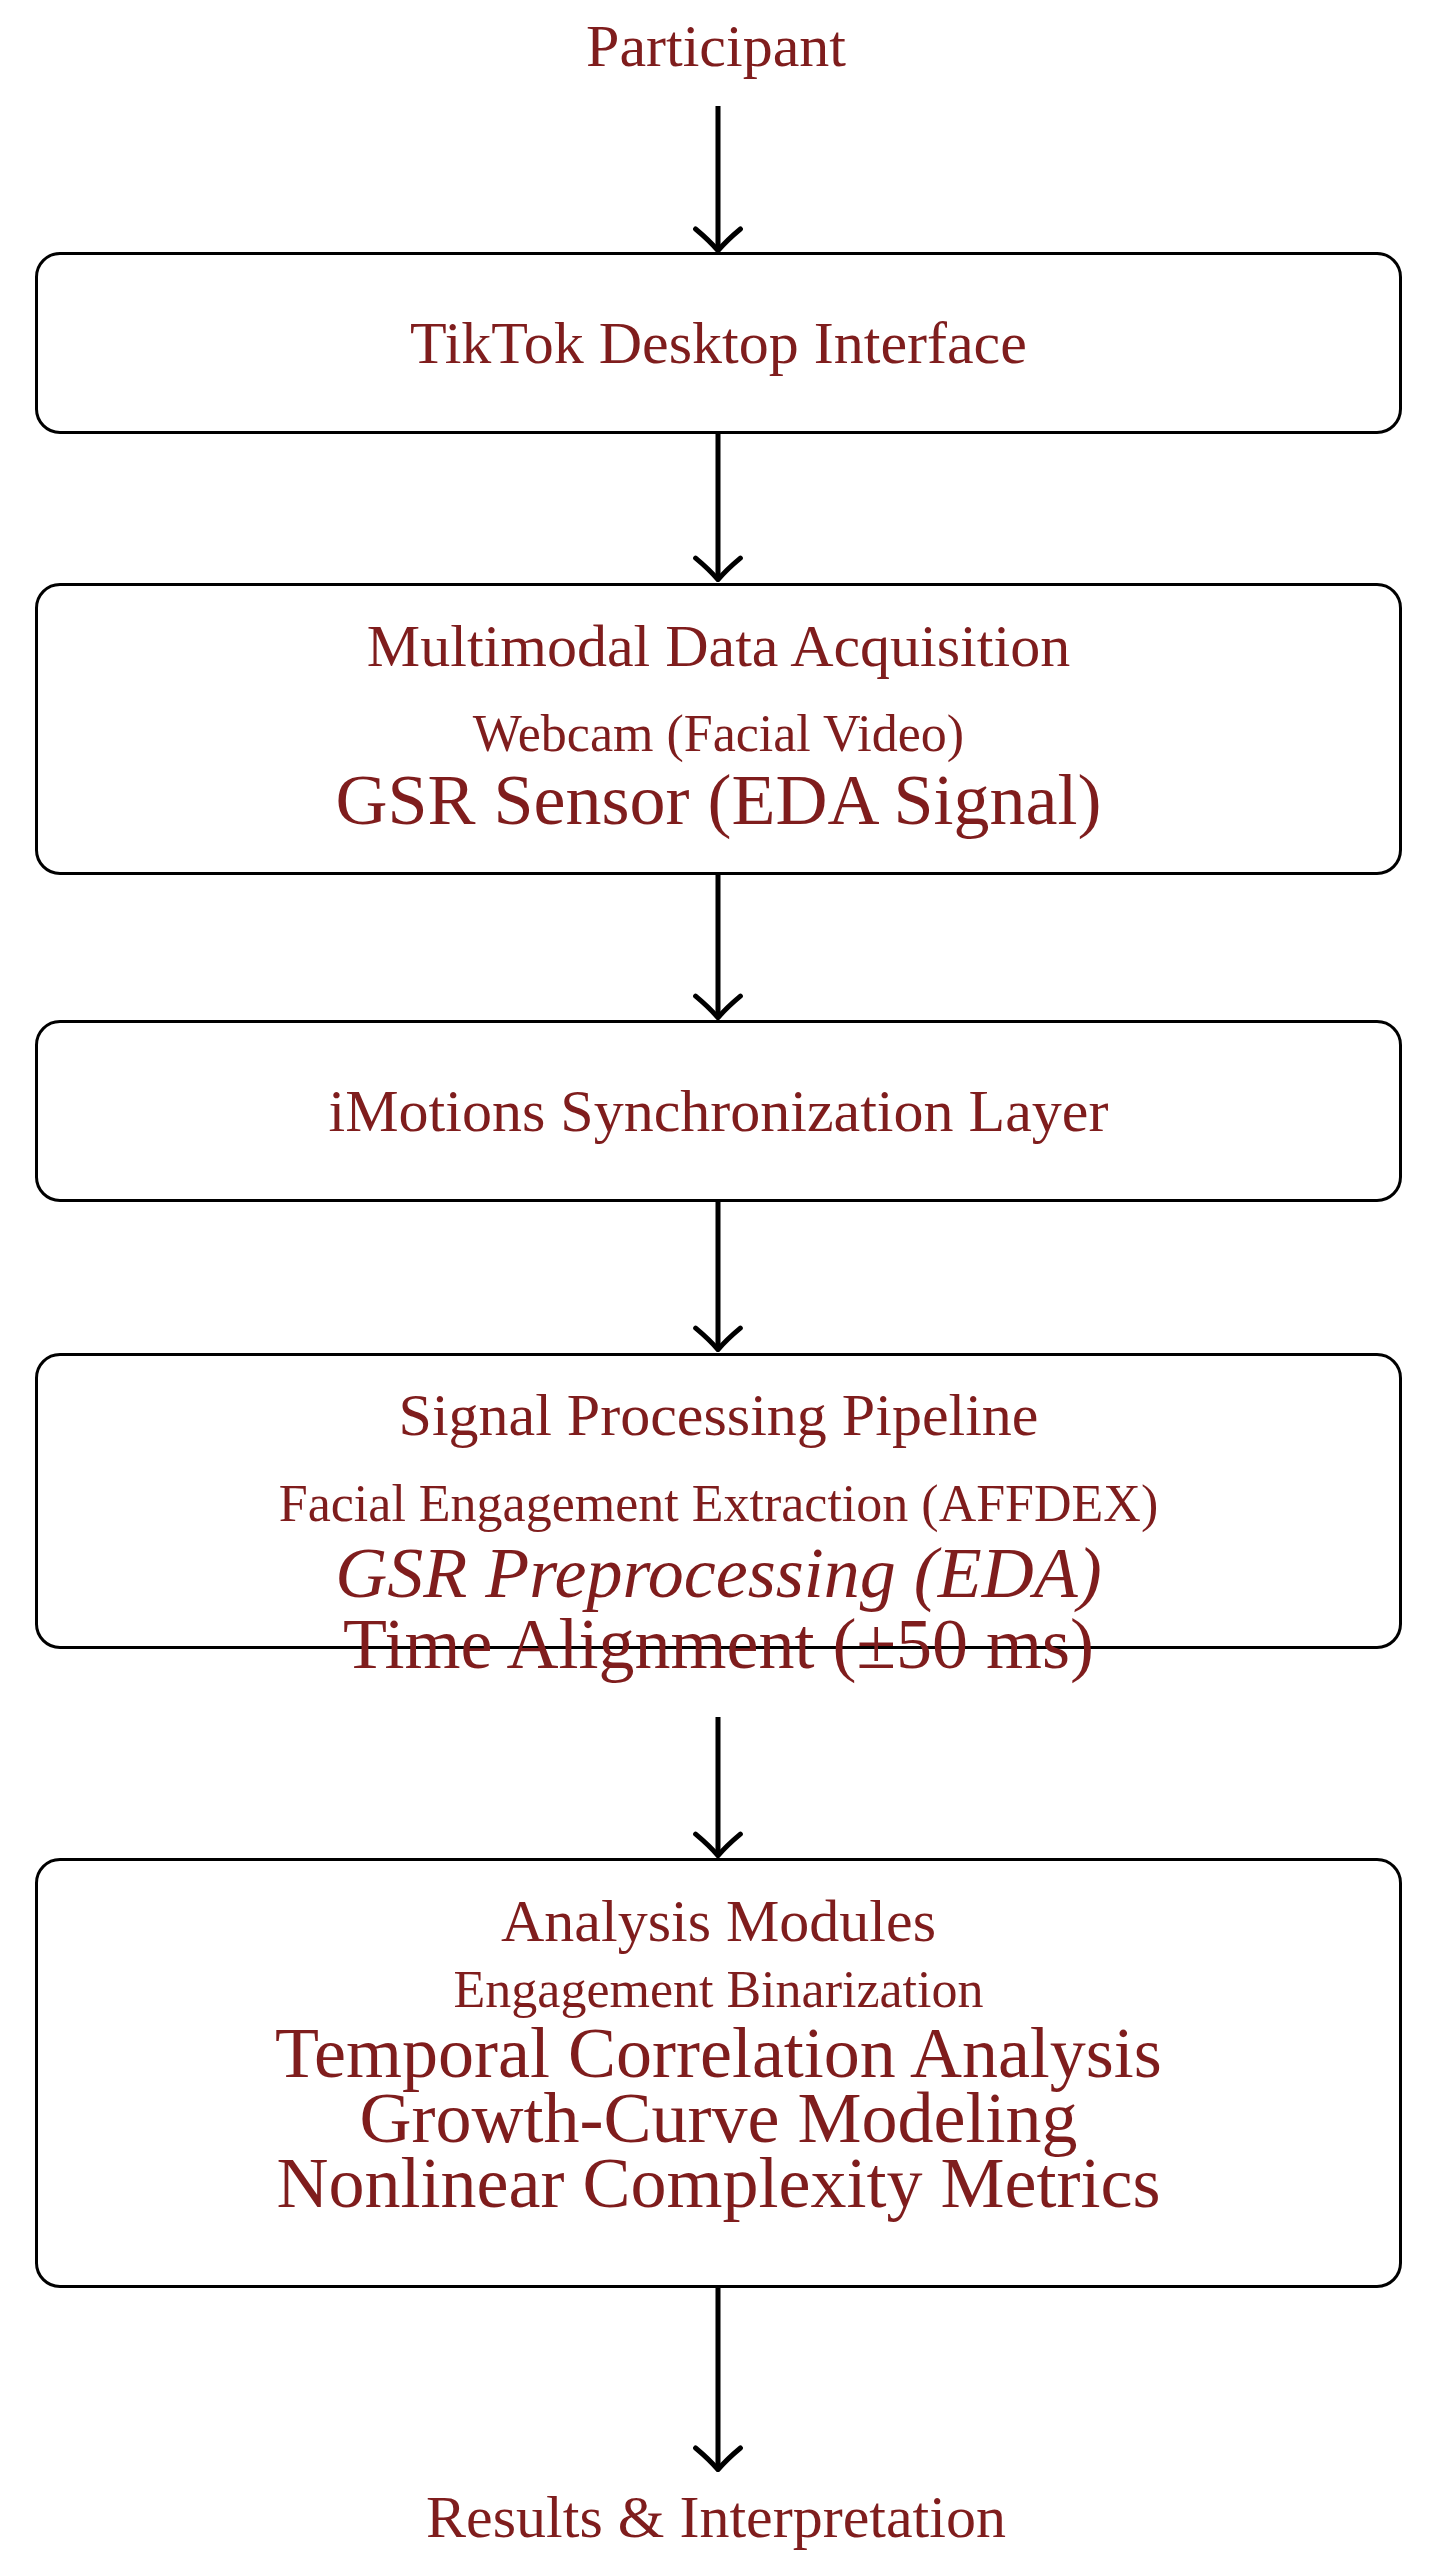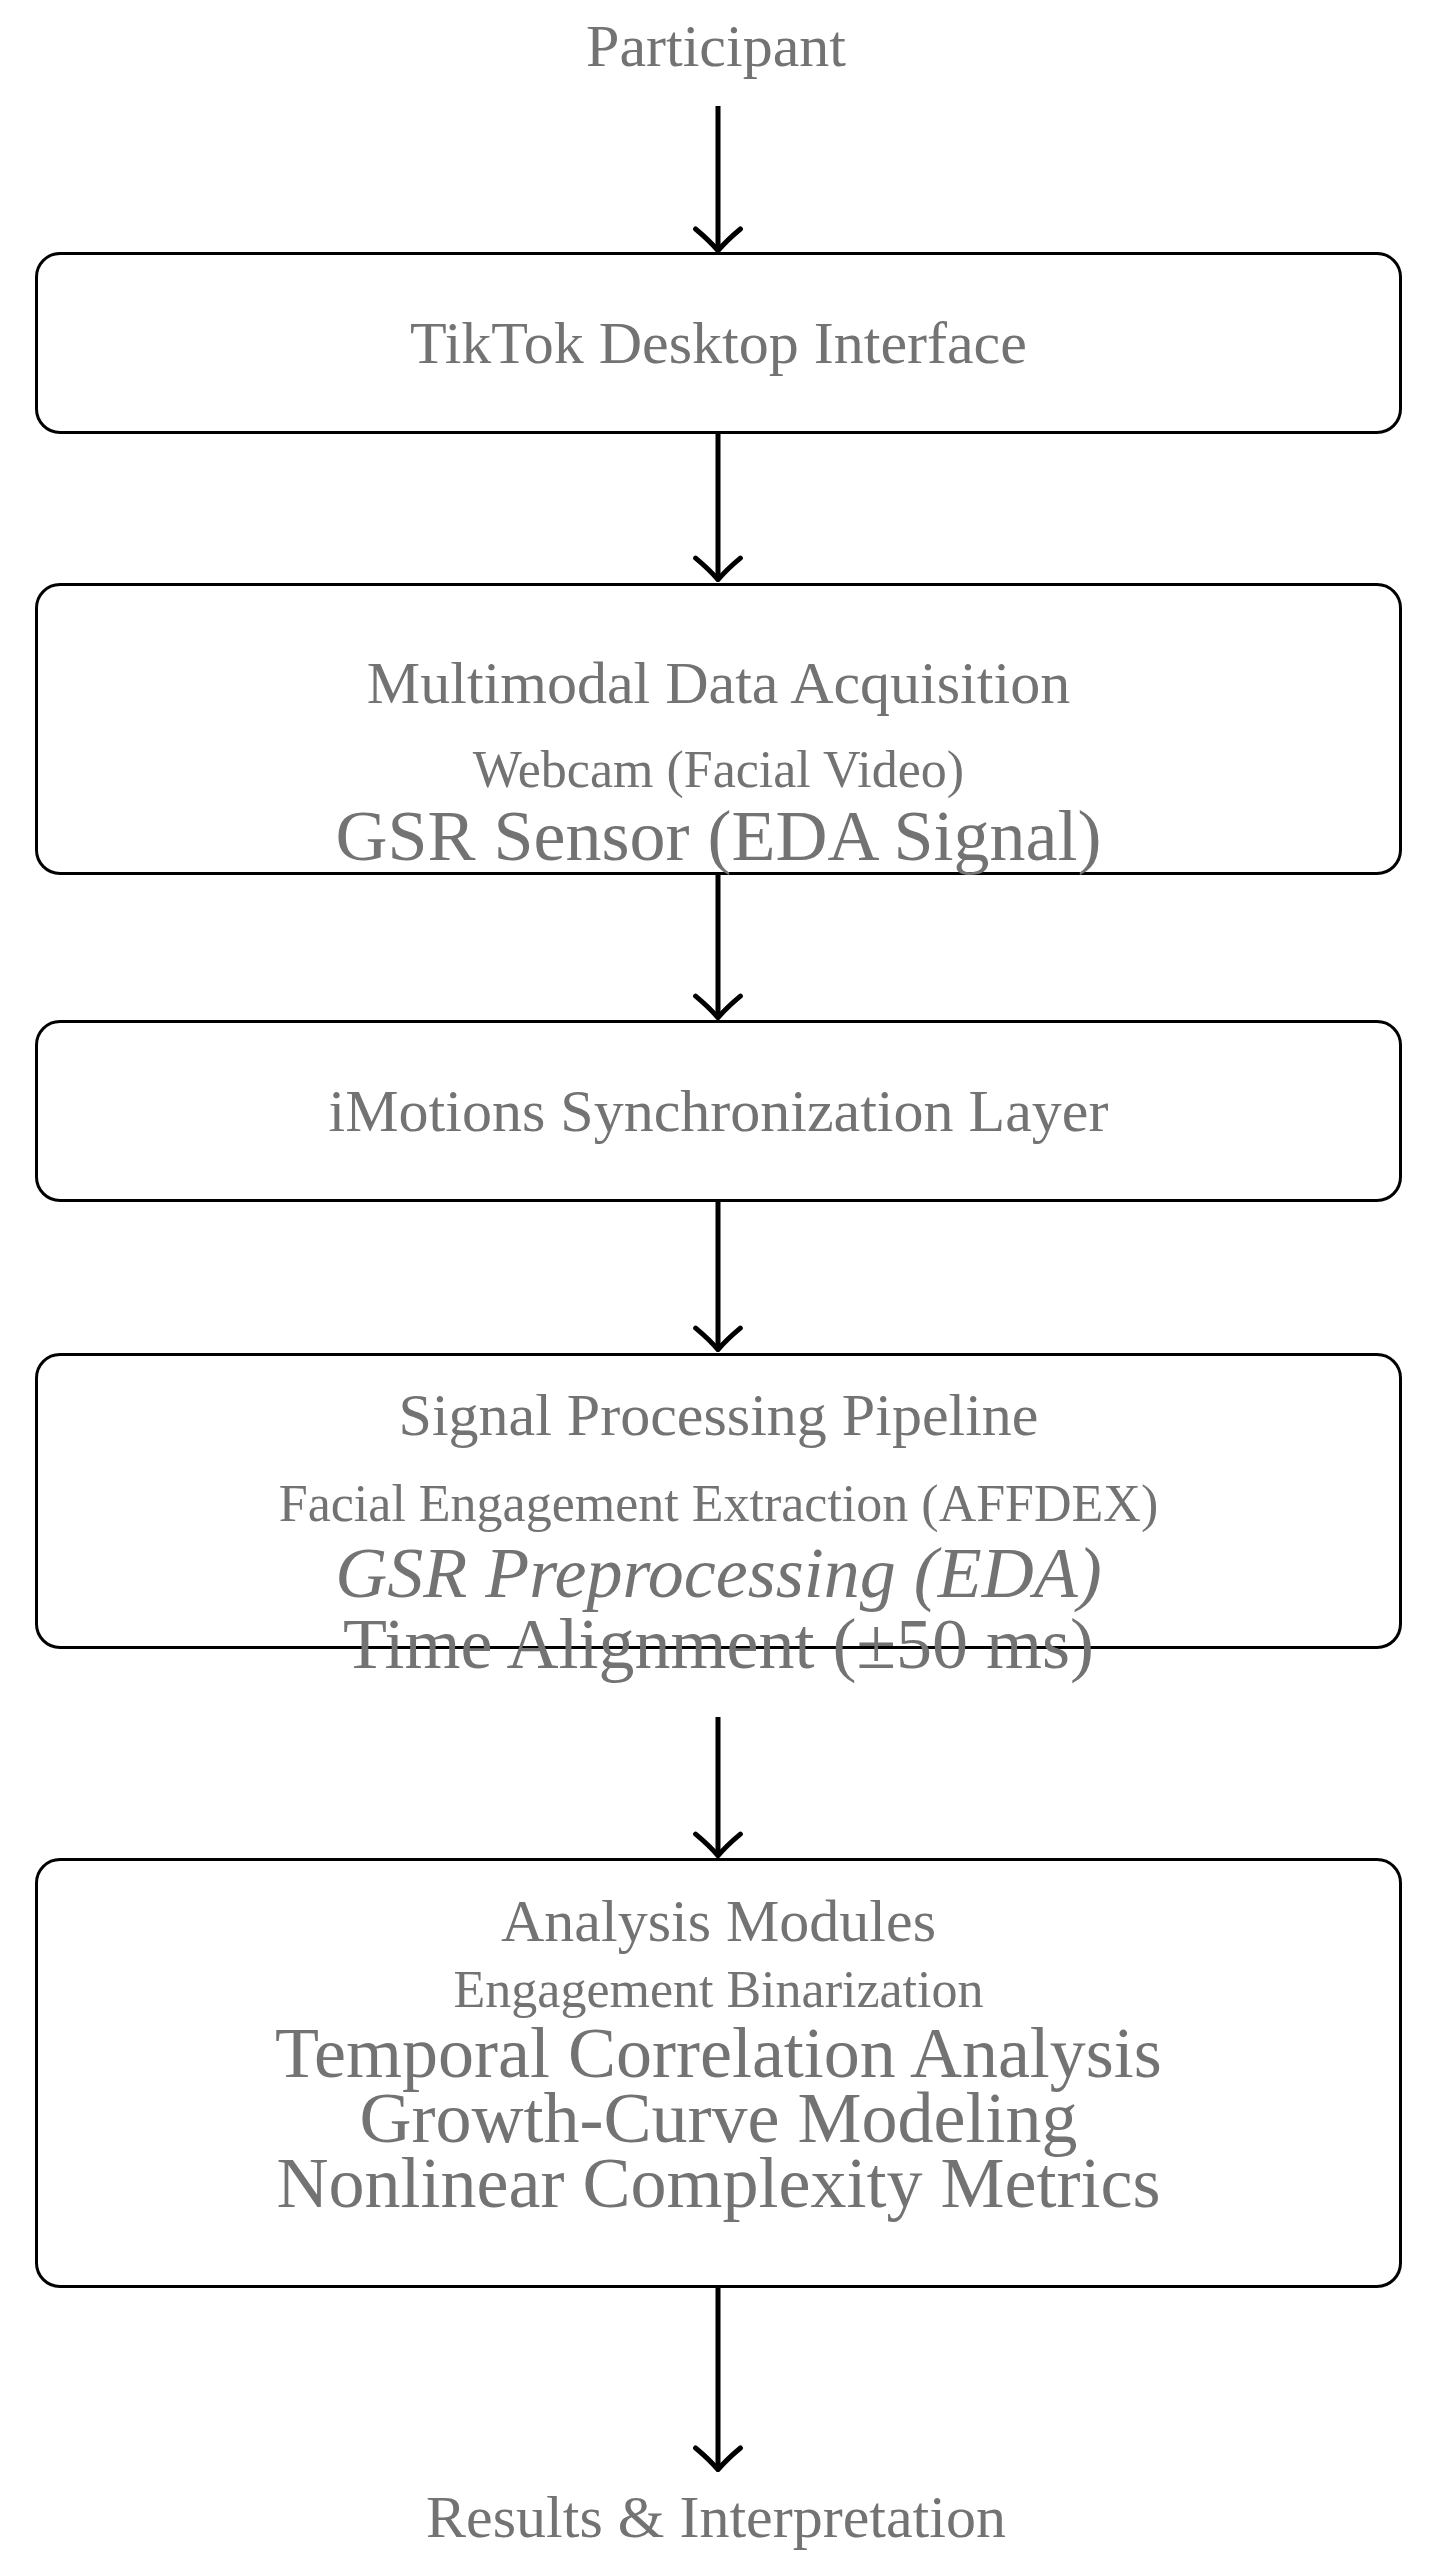--- a/index.html
+++ b/index.html
@@ -1,21 +1,21 @@
 <!DOCTYPE html>
 <html style="font-size:12.3px"><head>
 <meta charset="utf-8">
 <style>
   html, body { margin: 0; padding: 0; background: #ffffff; }
   .canvas {
     position: relative;
     width: 1432px;
     height: 2576px;
     background: #ffffff;
-    color: #737373;
+    color: #7f1d1d;
     font-family: "Liberation Serif", serif;
     overflow: hidden;
   }
   .endpoint-label {
     position: absolute;
     left: 0;
     width: 100%;
     text-align: center;
     font-size: 60px;
     line-height: 74px;
@@ -37,21 +37,21 @@
     align-items: center;
     text-align: center;
   }
   .node.centered { justify-content: center; }
   .node-title { font-size: 60px; line-height: 74px; white-space: nowrap; }
   .sub-sm { font-size: 52px; line-height: 63px; white-space: nowrap; }
   .sub-lg { font-size: 72px; line-height: 71px; white-space: nowrap; }
   .sub-lg.tight { line-height: 65px; }
 
   #node-tiktok    { top: 252px;  height: 182px; }
-  #node-acquire   { top: 583px;  height: 292px; padding-top: 23px; justify-content: flex-end; }
+  #node-acquire   { top: 583px;  height: 292px; padding-top: 23px; }
   #node-imotions  { top: 1020px; height: 182px; }
   #node-signal    { top: 1353px; height: 296px; padding-top: 21.6px; }
   #node-analysis  { top: 1858px; height: 430px; padding-top: 23px; }
 
   #node-acquire .sub-sm { margin-top: 18.5px; }
   #node-signal  .sub-sm { margin-top: 20px; }
   #node-signal  .sub-lg.first { margin-top: 3.1px; font-style: italic; }
   #node-analysis .sub-sm { line-height: 63px; }
 
   svg.arrow { position: absolute; left: 690px; width: 56px; }

